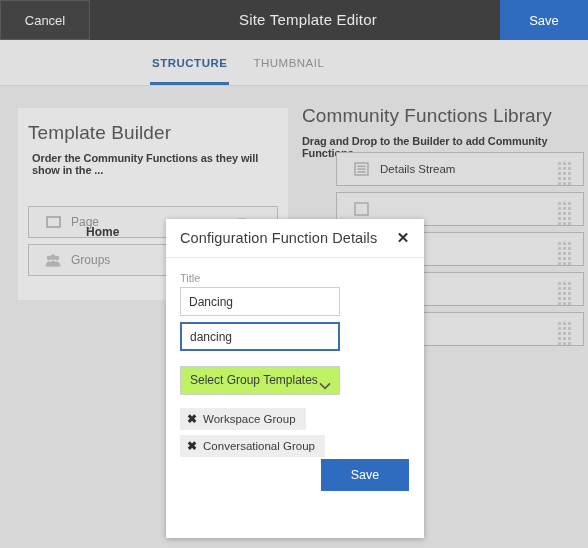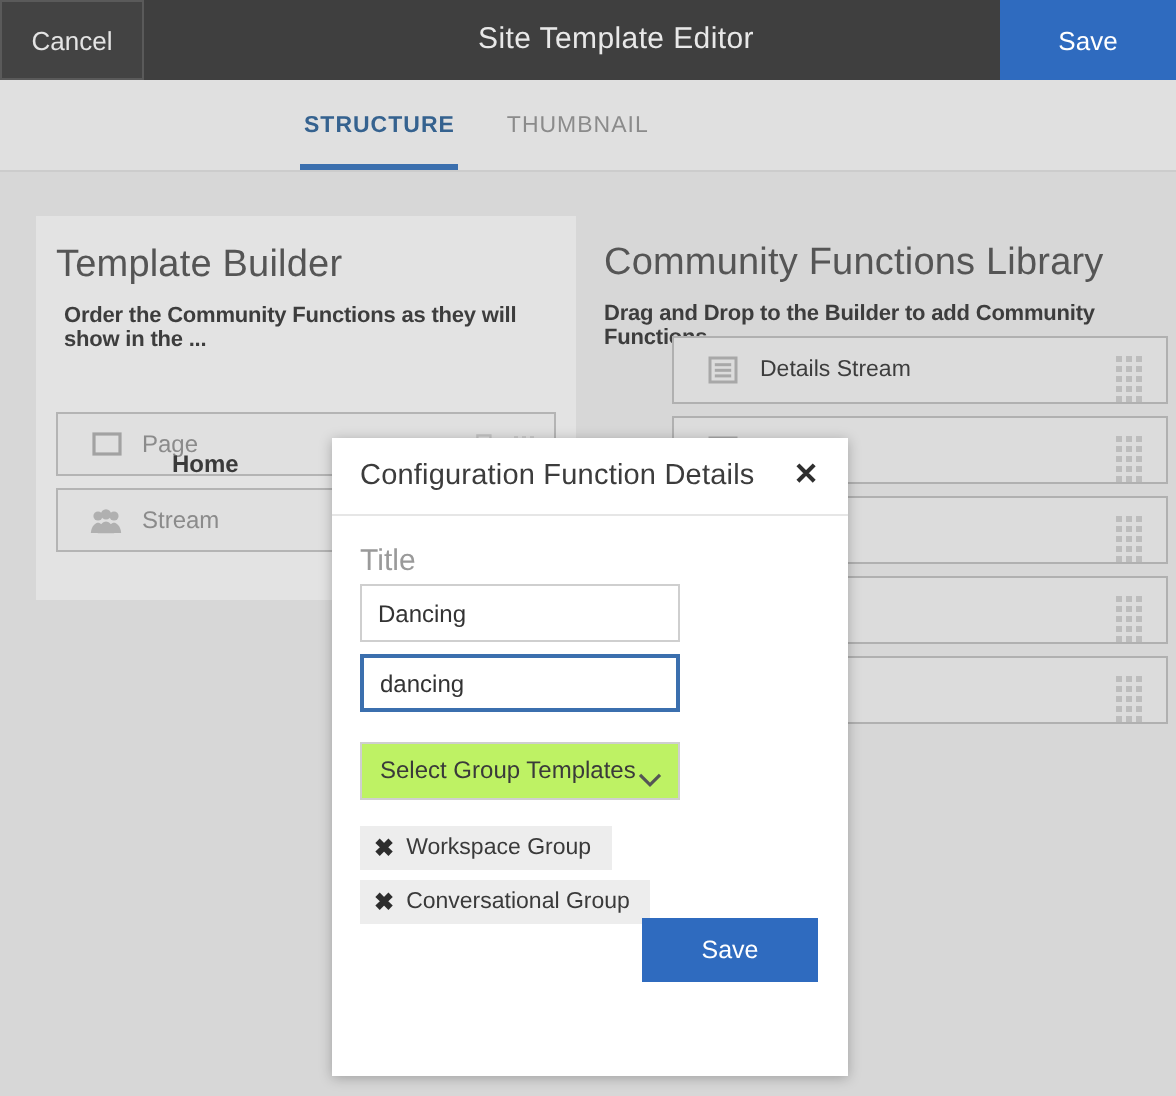--- a/index.html
+++ b/index.html
@@ -30,21 +30,21 @@
     width: 588px;
     line-height: 40px;
     text-align: center;
     color: #e8e8e8;
     font-size: 15px;
     letter-spacing: .2px;
   }
   .btn-cancel {
     position: absolute;
     left: 0; top: 0;
-    width: 72px; height: 40px;
+    width: 90px; height: 40px;
     background: #434343;
     border: 1px solid #5a5a5a;
     box-sizing: border-box;
     color: #e4e4e4;
     font-size: 13px;
     font-family: "Liberation Sans", sans-serif;
     cursor: pointer;
     padding: 0;
     text-align: center;
   }
@@ -98,21 +98,21 @@
   
   .panel-builder {
     position: absolute;
     left: 18px; top: 108px;
     width: 270px; height: 192px;
     background: #e3e3e3;
     box-sizing: border-box;
   }
   .panel-library {
     position: absolute;
-    left: 298px; top: 108px;
+    left: 298px; top: 92px;
     width: 290px; height: 246px;
     box-sizing: border-box;
   }
   .panel-title {
     font-size: 19px;
     color: #555555;
     font-weight: normal;
     margin: 0;
     padding: 14px 0 0 10px;
     letter-spacing: .1px;
@@ -256,21 +256,21 @@
     line-height: 18px;
     text-align: center;
     cursor: pointer;
     padding: 0;
     font-family: "Liberation Sans", sans-serif;
   }
   .modal-body {
     padding: 14px 14px 0 14px;
   }
   .field-label {
-    font-size: 15px;
+    font-size: 11px;
     color: #9a9a9a;
     margin-bottom: 3px;
     display: block;
   }
   .text-input {
     width: 160px;
     height: 29px;
     box-sizing: border-box;
     border: 1px solid #cfcfcf;
     background: #fff;
@@ -401,21 +401,21 @@
           <g fill="#b0b0b0">
             <circle cx="4" cy="4" r="2.3"></circle>
               <circle cx="12" cy="4" r="2.3"></circle>
               <circle cx="8" cy="3.2" r="2.6"></circle>
             <path d="M0.4 12.5 C0.8 8.6 3 7.4 4 7.4 C5 7.4 7.2 8.6 7.6 12.5 Z"></path>
             <path d="M8.4 12.5 C8.8 8.6 11 7.4 12 7.4 C13 7.4 15.2 8.6 15.6 12.5 Z"></path>
             <path d="M3.9 12.6 C4.4 8.2 6.8 6.8 8 6.8 C9.2 6.8 11.6 8.2 12.1 12.6 Z"></path>
           </g>
         </svg>
       </span>
-      <span class="row-label">Stream</span>
+      <span class="row-label">Groups</span>
     </div>
 
   </div>
 </div>
 
 <div class="panel-library">
   <h2 class="panel-title lib">Community Functions Library</h2>
   <div class="panel-sub lib">Drag and Drop to the Builder to add Community Functions</div>
 
   <div class="lib-rows">

